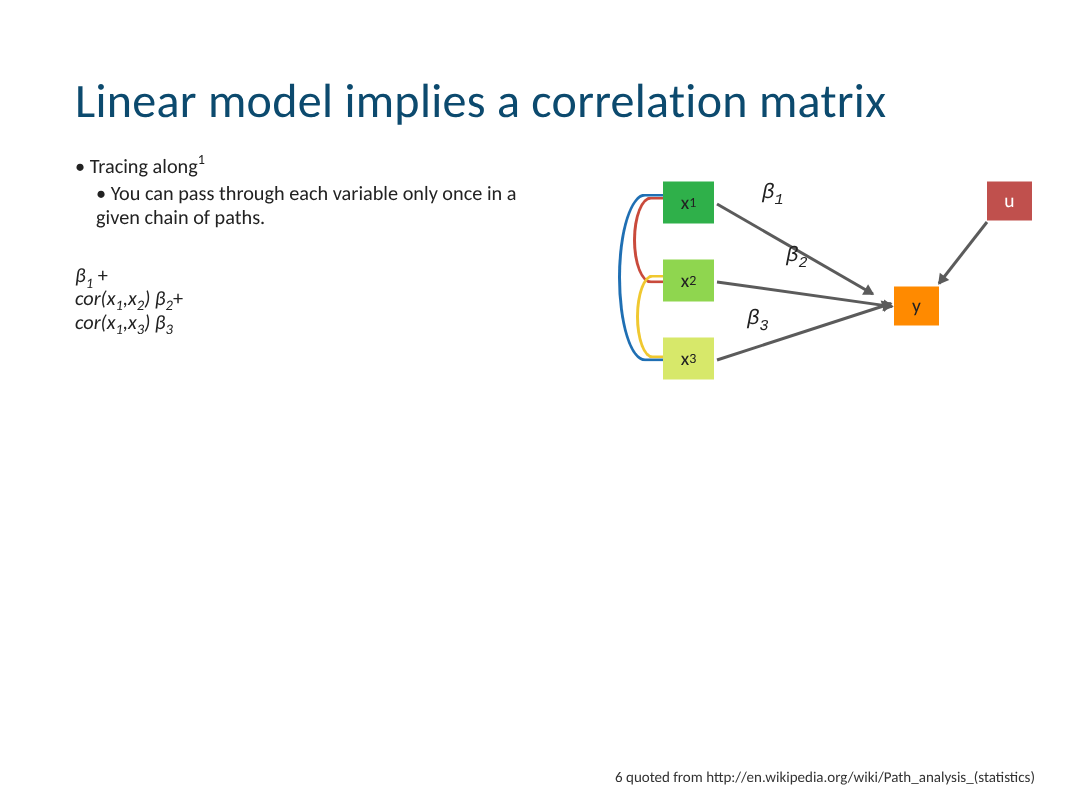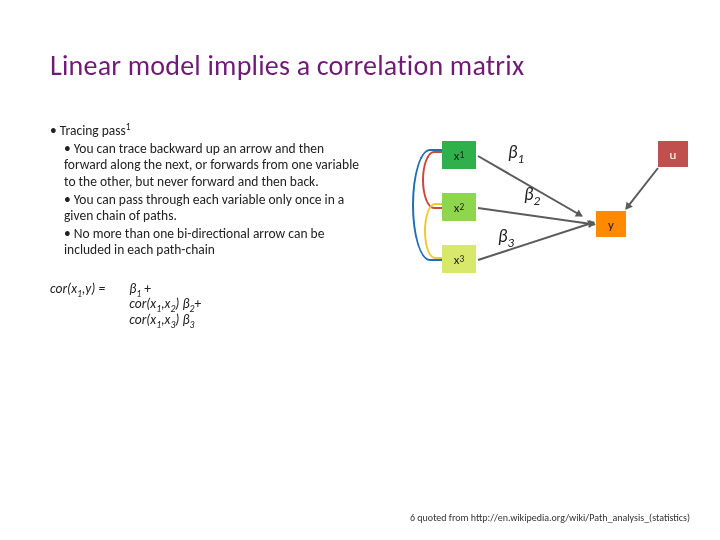--- a/index.html
+++ b/index.html
@@ -4,22 +4,22 @@
 <style>
   * { box-sizing: border-box; margin: 0; padding: 0; }
   body {
     width: 720px; height: 540px;
     font-family: Calibri, 'Segoe UI', Arial, sans-serif;
     background: #fff; color: #222;
     position: relative;
     padding: 48px 40px 0 50px;
   }
   h1 {
-    font-size: 28px; font-weight: 400; color: #701a75;
-    margin-bottom: 40px; letter-spacing: 0.2px;
+    font-size: 32px; font-weight: 400; color: #0c4a6e;
+    margin-bottom: 16px; letter-spacing: 0.2px;
   }
   .content { display: flex; gap: 20px; }
   .left { width: 310px; font-size: 13.5px; line-height: 1.2; }
   .left ul { list-style: none; }
   .left > ul > li::before { content: "• "; }
   .sub { margin-left: 14px; margin-top: 2px; }
   .sub > li { margin-bottom: 2px; }
   .sub > li::before { content: "• "; }
   .sup { font-size: 0.7em; vertical-align: super; line-height: 0; }
   .subsc { font-size: 0.72em; vertical-align: sub; line-height: 0; font-style: italic; }
@@ -31,21 +31,21 @@
   .node {
     position: absolute; width: 34px; height: 28px;
     display: flex; align-items: center; justify-content: center;
     font-size: 13px; color: #222;
   }
   .x1 { left: 62px; top: 18px; background: #2fb04a; }
   .x2 { left: 62px; top: 70px; background: #8fd64f; }
   .x3 { left: 62px; top: 122px; background: #d7e86a; }
   .y  { left: 216px; top: 88px; background: #ff8a00; width: 30px; height: 26px; }
   .u  { left: 278px; top: 18px; background: #c0504d; width: 30px; height: 26px; color: #fff; }
-  .beta { position: absolute; font-style: italic; font-size: 18px; }
+  .beta { position: absolute; font-style: italic; font-size: 14px; font-family: Liberation Mono, monospace; }
   .b1 { left: 128px; top: 18px; }
   .b2 { left: 128px; top: 60px; margin-left: 16px; }
   .b3 { left: 118px; top: 102px; }
   .arc {
     position: absolute; border: 2px solid; border-right: none;
     border-radius: 50% 0 0 50%;
   }
   .arc-outer { left: 32px; top: 26px; width: 36px; height: 112px; border-color: #1f6fb3; }
   .arc-mid   { left: 42px; top: 28px; width: 24px; height: 58px;  border-color: #c94a3b; }
   .arc-inner { left: 44px; top: 80px; width: 22px; height: 56px;  border-color: #f0c830; }
@@ -67,33 +67,28 @@
 </head>
 <body>
 
 <h1>Linear model implies a correlation matrix</h1>
 
 <div class="content">
 
   <div class="left">
     <ul>
       <li>
-        <span>Tracing pass</span><span class="sup">1</span>
+        <span>Tracing along</span><span class="sup">1</span>
         <ul class="sub">
-          <li>You can trace backward up an arrow and then forward along the next, or forwards from one variable to the other, but never forward and then back.</li>
           <li>You can pass through each variable only once in a given chain of paths.</li>
-          <li>No more than one bi-directional arrow can be included in each path-chain</li>
         </ul>
       </li>
     </ul>
 
     <div class="eq">
-      <div class="eq-lhs">
-        <span>cor(x</span><span class="subsc">1</span><span>,y) =</span>
-      </div>
       <div class="eq-rhs">
         <div>
           <span class="ital">β</span><span class="subsc">1</span><span> +</span>
         </div>
         <div>
           <span class="ital">cor(x</span><span class="subsc">1</span><span class="ital">,x</span><span class="subsc">2</span><span class="ital">) β</span><span class="subsc">2</span><span>+</span>
         </div>
         <div>
           <span class="ital">cor(x</span><span class="subsc">1</span><span class="ital">,x</span><span class="subsc">3</span><span class="ital">) β</span><span class="subsc">3</span>
         </div>

